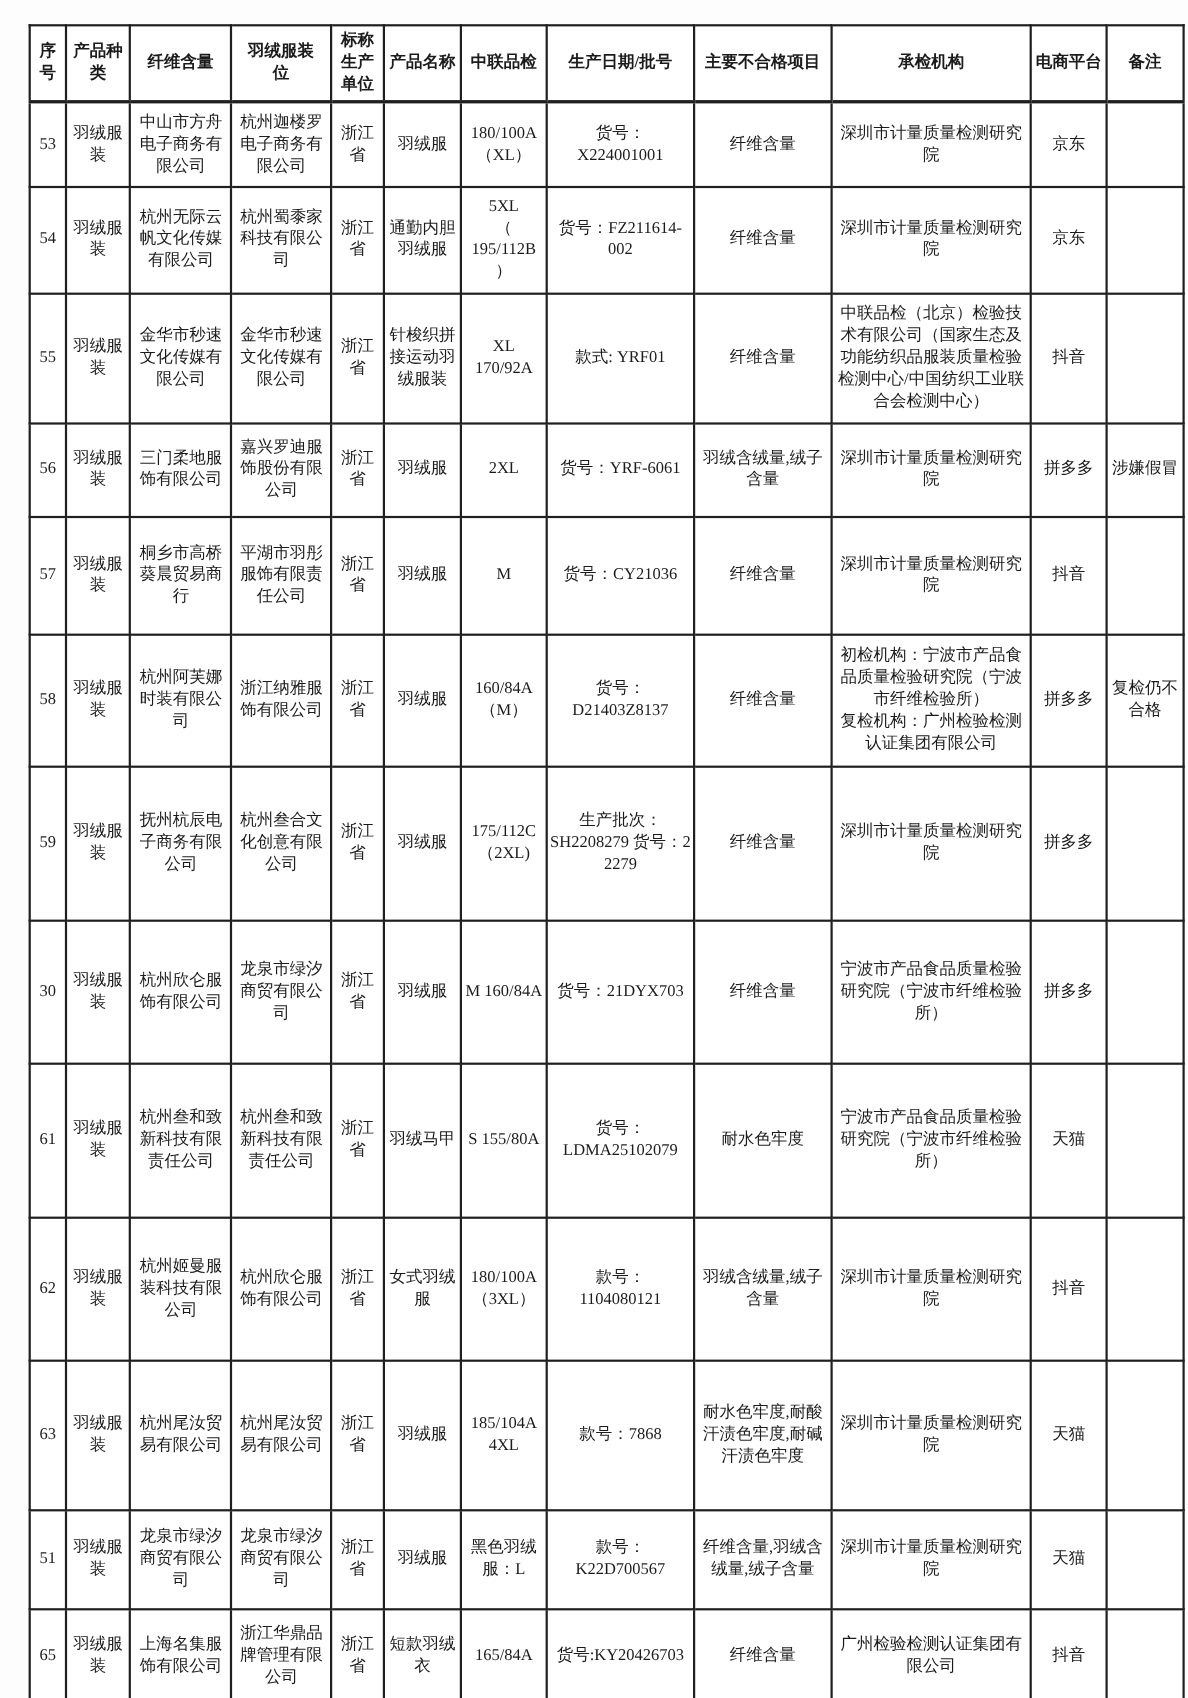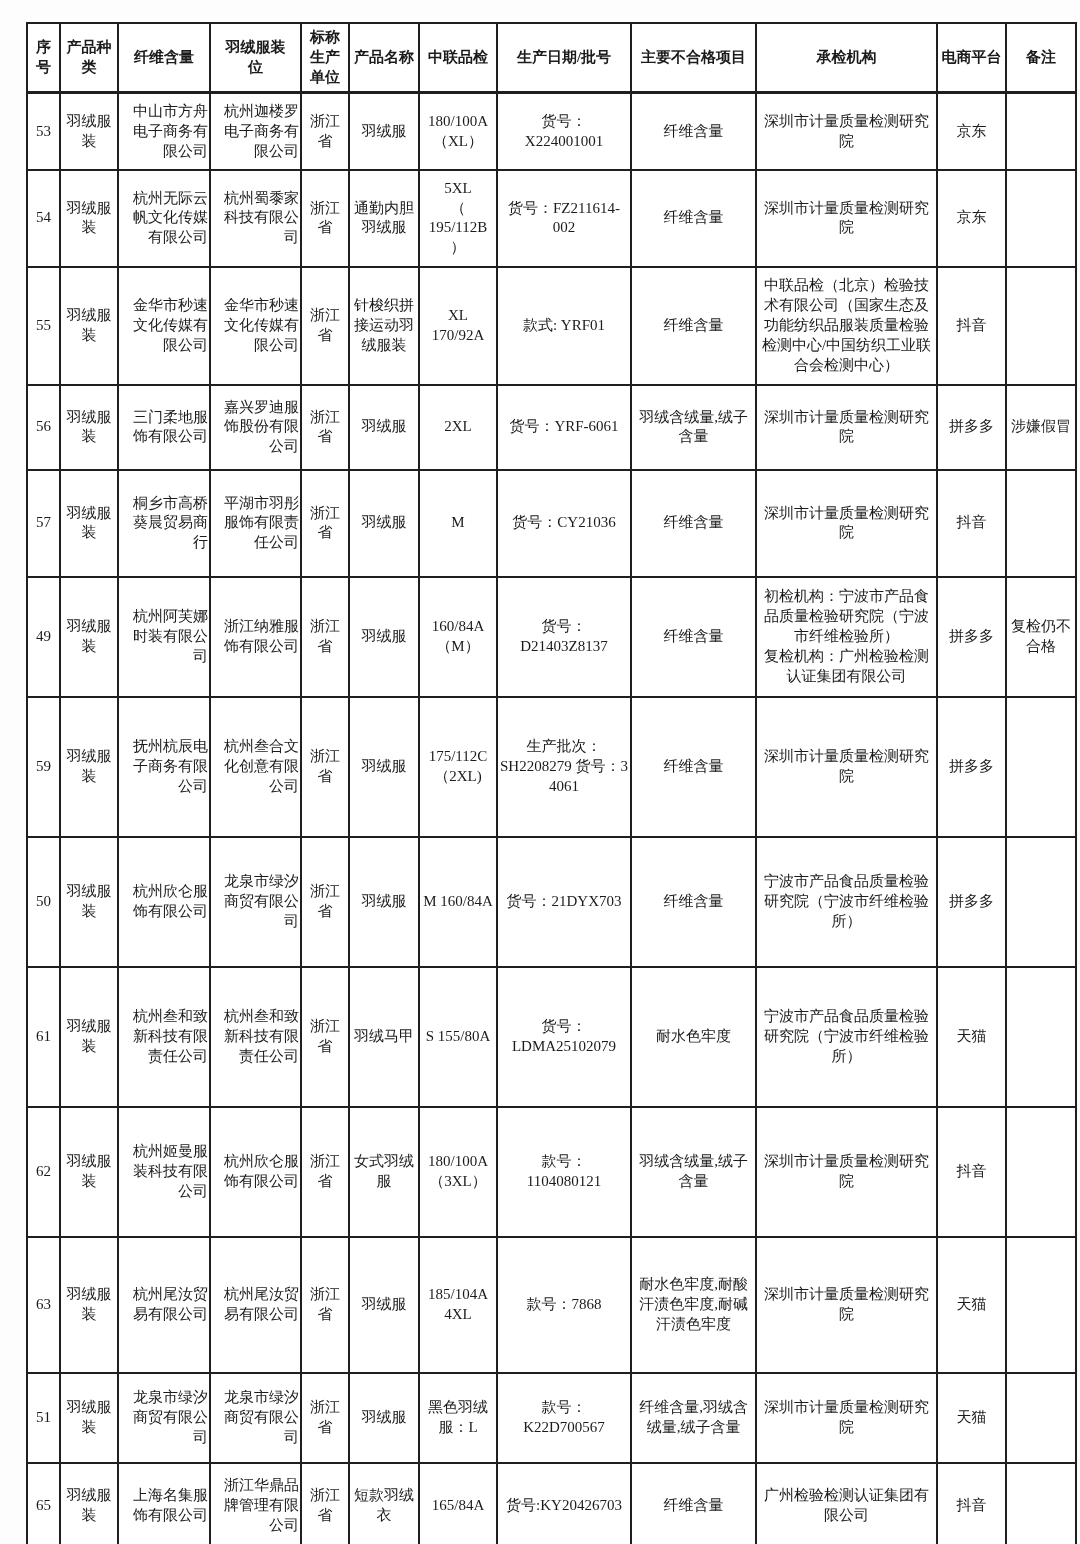--- a/index.html
+++ b/index.html
@@ -28,21 +28,21 @@
     white-space:pre-line;
     word-break:break-all;
     overflow:hidden;
   }
   table.qc thead th{
     font-weight:700;
     font-size:15px;
     border-bottom-width:3px;
     padding:4px 1px;
   }
-  table.qc td.al{ text-align:right; padding-left:2px; }
+  table.qc td.al{ text-align:center; padding-left:2px; }
 </style>
 </head>
 <body>
 
 <div class="page">
   <table class="qc">
     <colgroup>
         <col style="width: 33px;">
         <col style="width: 58px;">
         <col style="width: 92px;">
@@ -148,21 +148,21 @@
           <td>浙江省</td>
           <td>羽绒服</td>
           <td>M</td>
           <td>货号：CY21036</td>
           <td>纤维含量</td>
           <td>深圳市计量质量检测研究院</td>
           <td>抖音</td>
           <td></td>
         </tr>
         <tr style="height: 120px;">
-          <td>49</td>
+          <td>58</td>
           <td>羽绒服装</td>
           <td class="al">杭州阿芙娜时装有限公司</td>
           <td class="al">浙江纳雅服饰有限公司</td>
           <td>浙江省</td>
           <td>羽绒服</td>
           <td>160/84A
 （M）</td>
           <td>货号：
 D21403Z8137</td>
           <td>纤维含量</td>
@@ -174,28 +174,28 @@
         <tr style="height: 140px;">
           <td>59</td>
           <td>羽绒服装</td>
           <td class="al">抚州杭辰电子商务有限公司</td>
           <td class="al">杭州叁合文化创意有限公司</td>
           <td>浙江省</td>
           <td>羽绒服</td>
           <td>175/112C
 （2XL)</td>
           <td>生产批次：
-SH2208279 货号：34061</td>
+SH2208279 货号：22279</td>
           <td>纤维含量</td>
           <td>深圳市计量质量检测研究院</td>
           <td>拼多多</td>
           <td></td>
         </tr>
         <tr style="height: 130px;">
-          <td>50</td>
+          <td>30</td>
           <td>羽绒服装</td>
           <td class="al">杭州欣仑服饰有限公司</td>
           <td class="al">龙泉市绿汐商贸有限公司</td>
           <td>浙江省</td>
           <td>羽绒服</td>
           <td>M 160/84A</td>
           <td>货号：21DYX703</td>
           <td>纤维含量</td>
           <td>宁波市产品食品质量检验研究院（宁波市纤维检验所）</td>
           <td>拼多多</td>

